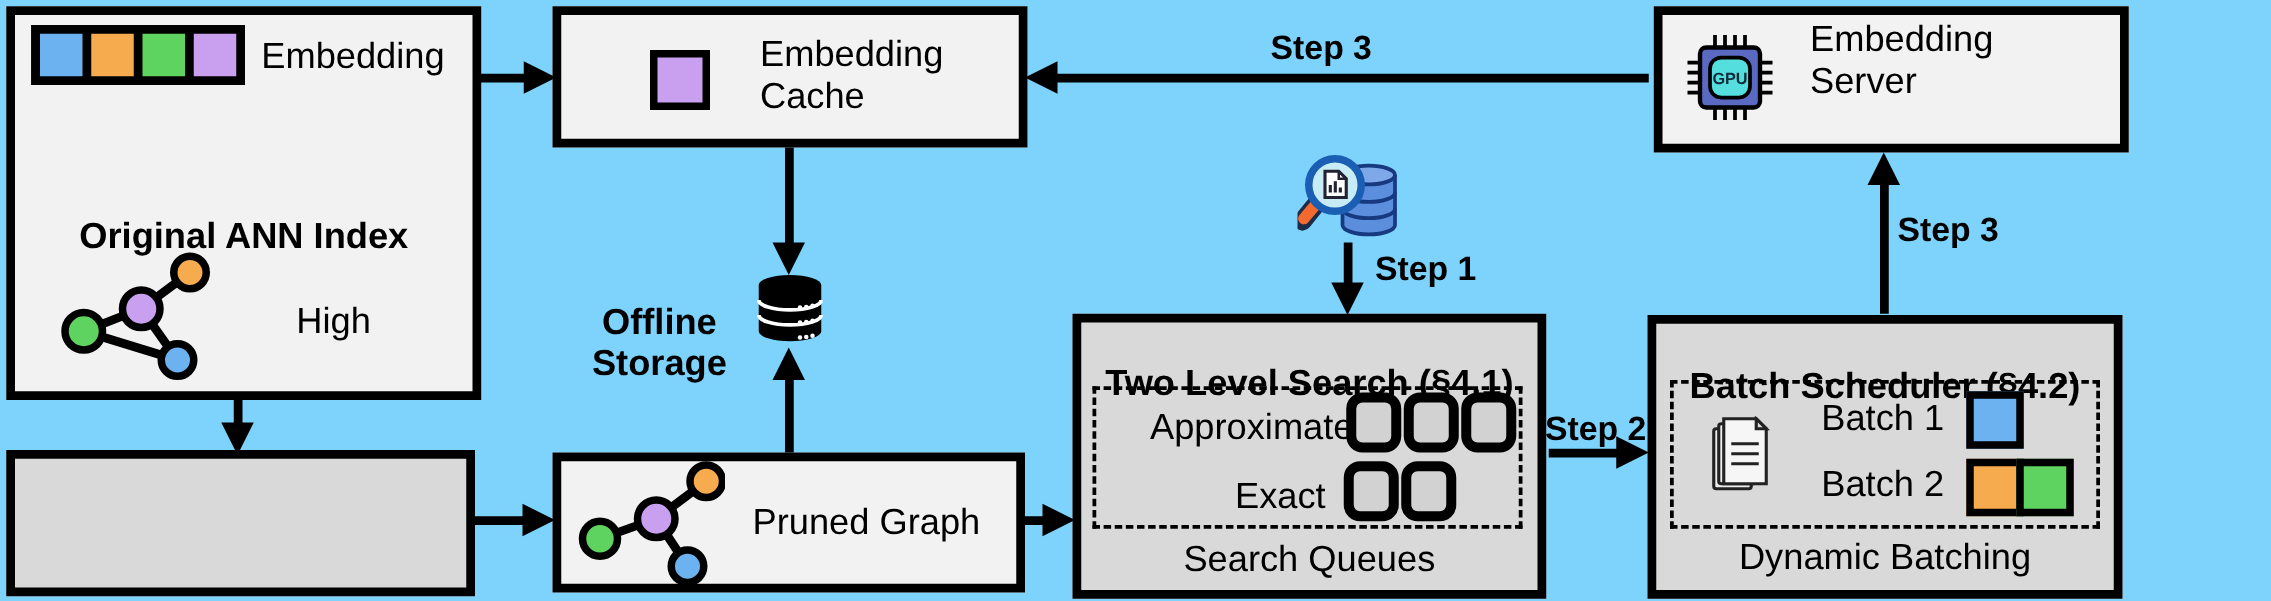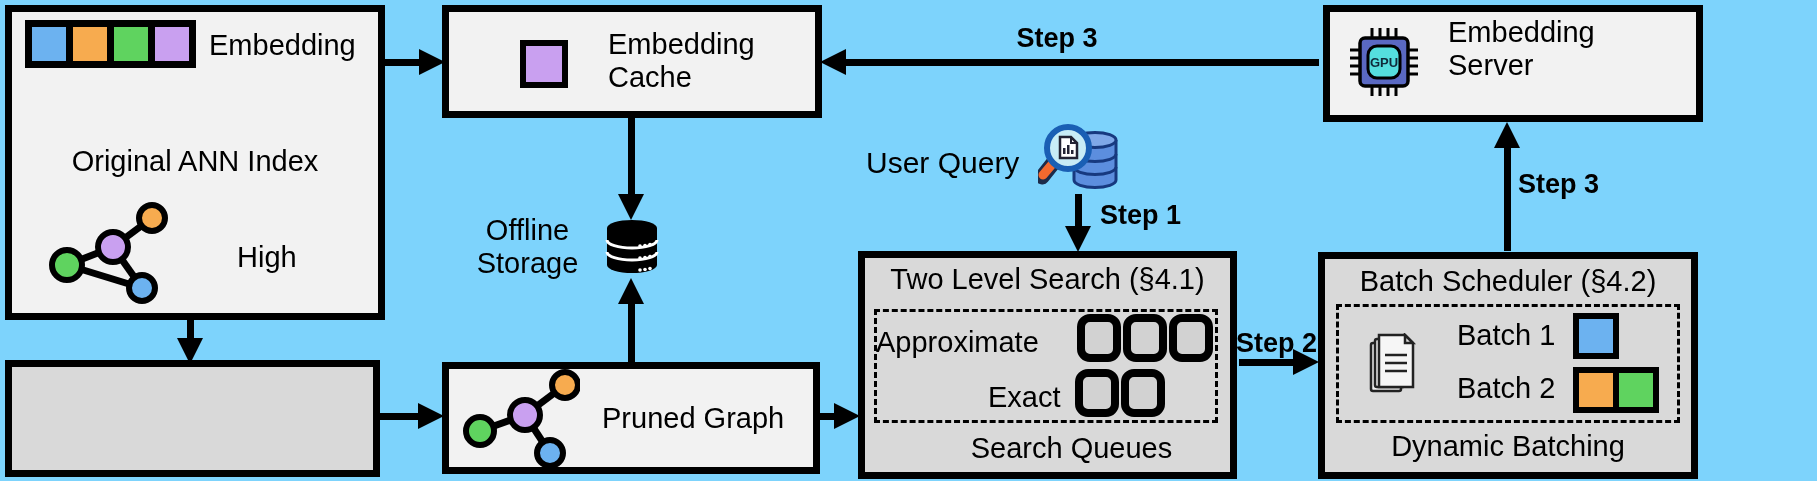--- a/index.html
+++ b/index.html
@@ -1,20 +1,20 @@
 <!DOCTYPE html>
 <html><head>
 <meta charset="utf-8">
 <style>
   html,body{margin:0;padding:0;background:#fff;}
   .canvas{position:relative;width:1817px;height:481px;background:#7dd3fc;
           font-family:"Liberation Sans",sans-serif;color:#000;overflow:hidden;}
   .box{position:absolute;border:7px solid #000;box-sizing:border-box;}
   .txt{position:absolute;font-size:29px;white-space:nowrap;line-height:1.14;}
-  .b{font-weight:normal;}
+  .b{font-weight:bold;margin-top:28px;}
   .ctr{text-align:center;}
   .step{font-size:27px;font-weight:bold;}
   .shaft{position:absolute;background:#000;}
   .head{position:absolute;width:0;height:0;}
   .head.r{border-top:13px solid transparent;border-bottom:13px solid transparent;border-left:26px solid #000;}
   .head.l{border-top:13px solid transparent;border-bottom:13px solid transparent;border-right:26px solid #000;}
   .head.d{border-left:13px solid transparent;border-right:13px solid transparent;border-top:26px solid #000;}
   .head.u{border-left:13px solid transparent;border-right:13px solid transparent;border-bottom:26px solid #000;}
   .emb-strip{position:absolute;left:25px;top:20px;display:flex;gap:7px;border:7px solid #000;background:#000;}
   .emb-cell{width:34px;height:34px;}
@@ -93,21 +93,20 @@
       <line x1="70" y1="49" x2="25" y2="65"></line>
       <line x1="70" y1="49" x2="95" y2="87"></line>
     </g>
     <circle cx="110" cy="19" r="13" stroke="#000" stroke-width="6" style="fill: rgb(247, 171, 79);"></circle>
     <circle cx="70" cy="49" r="15" stroke="#000" stroke-width="6" style="fill: rgb(201, 160, 240);"></circle>
     <circle cx="25" cy="65" r="14" stroke="#000" stroke-width="6" style="fill: rgb(95, 211, 95);"></circle>
     <circle cx="95" cy="87" r="13" stroke="#000" stroke-width="6" style="fill: rgb(108, 178, 240);"></circle>
   </svg>
   <div class="txt" style="left:602px;top:402px;text-align:center;">Pruned Graph</div>
 
-  <div class="txt b" style="left:866px;top:146px;font-size:30px;">User Query</div>
   <svg style="left:1038px;top:116px;" width="86" height="86" viewBox="0 0 86 86">
     <g stroke="#17397f" stroke-width="3">
       <path d="M36 24 v40 a21 7.5 0 0 0 42 0 v-40" fill="#5c8ede"></path>
       <path d="M36 51 a21 7.5 0 0 0 42 0" fill="none"></path>
       <path d="M36 38 a21 7.5 0 0 0 42 0" fill="none"></path>
       <ellipse cx="57" cy="24" rx="21" ry="7.5" fill="#7fa8e8"></ellipse>
     </g>
     <line x1="16" y1="46" x2="4" y2="61" stroke="#1c2b4a" stroke-width="15" stroke-linecap="round"></line>
     <line x1="16" y1="46" x2="5" y2="59" stroke="#f4692e" stroke-width="9" stroke-linecap="round"></line>
     <circle cx="30" cy="32" r="21" fill="#c8ecf6" stroke="#1a5fb4" stroke-width="6"></circle>
@@ -116,32 +115,32 @@
       <path d="M33 21 v6 h6" fill="none" stroke="#223" stroke-width="2"></path>
       <rect x="25" y="32" width="2.5" height="6" fill="#223"></rect>
       <rect x="29" y="29" width="2.5" height="9" fill="#223"></rect>
       <rect x="33" y="34" width="2.5" height="4" fill="#223"></rect>
     </g>
   </svg>
 
   <div class="box" style="left: 858px; top: 251px; width: 379px; height: 228px; background-color: rgb(217, 217, 217);"></div>
   <div class="txt b ctr" style="left:858px;top:263px;width:379px;">Two Level Search (§4.1)</div>
   <div class="dashed" style="left:874px;top:309px;width:344px;height:114px;"></div>
-  <div class="txt" style="left:876px;top:326px;">Approximate</div>
+  <div class="txt" style="left:920px;top:326px;">Approximate</div>
   <div class="qrow" style="left:1077px;top:314px;">
     <div class="qslot"></div>
     <div class="qslot"></div>
     <div class="qslot"></div>
   </div>
   <div class="txt" style="left:988px;top:381px;">Exact</div>
   <div class="qrow" style="left:1075px;top:369px;">
     <div class="qslot"></div>
     <div class="qslot"></div>
   </div>
-  <div class="txt ctr" style="left:882px;top:432px;width:379px;">Search Queues</div>
+  <div class="txt ctr" style="left:858px;top:432px;width:379px;">Search Queues</div>
 
   <div class="box" style="left: 1318px; top: 252px; width: 380px; height: 227px; background-color: rgb(217, 217, 217);"></div>
   <div class="txt b ctr" style="left:1318px;top:265px;width:380px;">Batch Scheduler (§4.2)</div>
   <div class="dashed" style="left:1336px;top:304px;width:344px;height:119px;"></div>
   <svg style="left:1368px;top:333px;" width="56" height="66" viewBox="0 0 56 66">
     <g fill="#ededed" stroke="#222" stroke-width="2.5">
       <rect x="3" y="10" width="30" height="48" rx="2"></rect>
       <rect x="7" y="6" width="30" height="48" rx="2"></rect>
       <path d="M11 2 h26 l8 8 v44 h-34 z" fill="#f6f6f6"></path>
       <path d="M37 2 v8 h8 z" fill="#dcdcdc"></path>

